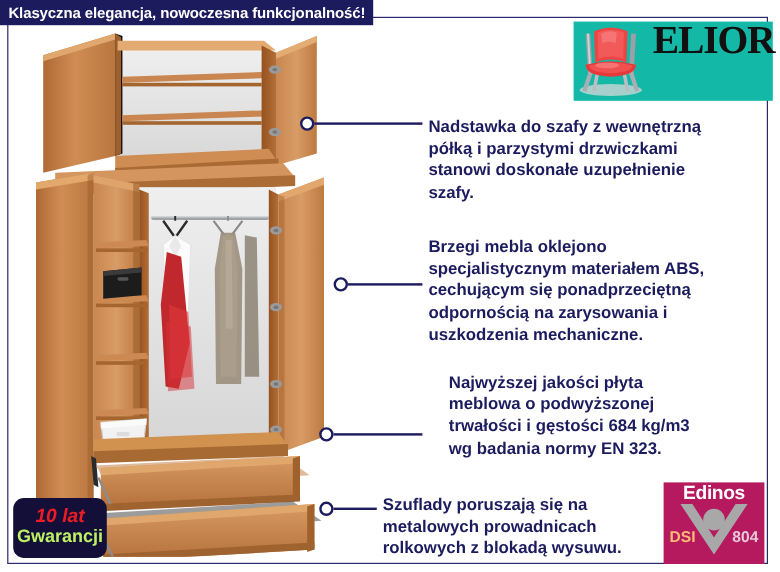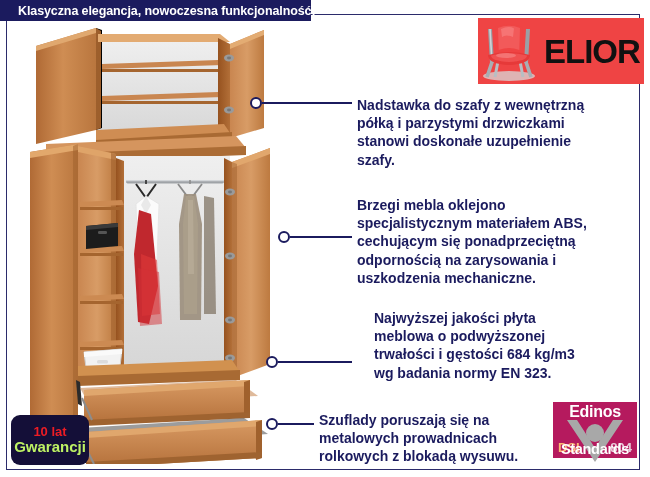--- a/index.html
+++ b/index.html
@@ -5,26 +5,26 @@
   html,body{margin:0;padding:0;background:#fff;}
   body{width:650px;height:477px;position:relative;overflow:hidden;
        font-family:"Liberation Sans",sans-serif;}
 
   #frame{position:absolute;left:6px;top:14px;width:634px;height:456px;
          border:1.5px solid #2b2b6b;box-sizing:border-box;background:#fff;}
 
   
   #banner{position:absolute;left:0;top:0;width:311px;height:21px;
           background:#1b1b5e;display:flex;align-items:center;z-index:6;}
-  #banner-text{color:#fff;font-size:12.5px;font-weight:bold;padding-left:18px;
+  #banner-text{color:#fff;font-size:12.5px;font-weight:bold;padding-left:7px;
                letter-spacing:-0.1px;white-space:nowrap;}
 
   
   #logo{position:absolute;left:478px;top:18px;width:166px;height:66px;z-index:5;
-        display:flex;align-items:center;background:#ef4444;}
+        display:flex;background:#14b8a6;font-family:Liberation Serif, serif;}
   #chair{position:relative;width:62px;height:64px;flex:0 0 62px;}
   #logo-text{font-size:33px;font-weight:bold;color:#111;letter-spacing:-1px;
              line-height:1;margin-left:4px;}
 
   
   #wardrobe{position:absolute;left:18px;top:24px;width:270px;height:440px;z-index:2;}
   #wardrobe svg{display:block;}
 
   
   .callout{position:absolute;z-index:4;}
@@ -32,25 +32,25 @@
          line-height:1.30;white-space:pre-line;}
   .leader{position:absolute;height:1.5px;background:#1b1b5e;}
   .dot{position:absolute;width:12px;height:12px;border-radius:50%;
        background:#fff;border:2.5px solid #1b1b5e;box-sizing:border-box;}
 
   
   #warranty{position:absolute;left:11px;top:415px;width:78px;height:50px;
             background:#140f38;border-radius:9px;z-index:5;
             display:flex;flex-direction:column;align-items:center;
             justify-content:center;}
-  #war-top{color:#ed1c24;font-size:13px;font-weight:bold;line-height:1;}
+  #war-top{color:#ed1c24;font-size:16px;font-weight:bold;line-height:1;font-style:italic;}
   #war-bot{color:#bef264;font-size:15px;font-weight:bold;line-height:1.1;margin-top:1px;}
 
   
-  #edinos{position:absolute;left:553px;top:402px;width:84px;height:56px;
+  #edinos{position:absolute;left:553px;top:402px;width:84px;height:68px;
           background:#b51a5e;z-index:5;}
   #ed-top{position:absolute;top:1px;left:0;width:100%;text-align:center;
           color:#fff;font-size:16px;font-weight:bold;letter-spacing:-0.3px;}
   #ed-dsi{position:absolute;left:5px;top:38px;color:#fdba74;font-size:13px;
           font-weight:bold;}
   #ed-804{position:absolute;right:5px;top:38px;color:#e8c9d9;font-size:13px;
           font-weight:bold;text-align:center;}
   #ed-bot{position:absolute;bottom:1px;left:0;width:100%;text-align:center;
           color:#fff;font-size:14.5px;font-weight:bold;letter-spacing:-0.3px;}
   #ed-v{position:absolute;left:50%;top:16px;transform:translateX(-50%);}
@@ -291,14 +291,13 @@
 <div id="edinos">
   <span id="ed-top">Edinos</span>
   <span id="ed-v">
     <svg width="64" height="46" viewBox="0 0 64 46">
       <path d="M4 2 L32 44 L60 2 L50 2 L32 30 L14 2 Z" fill="#a8a8a8"></path>
       <circle cx="32" cy="15" r="9" fill="#a8a8a8"></circle>
     </svg>
   </span>
   <span id="ed-dsi">DSI</span>
   <span id="ed-804">804</span>
-  <span id="ed-bot">Standards</span>
 </div>
 
 </body></html>

